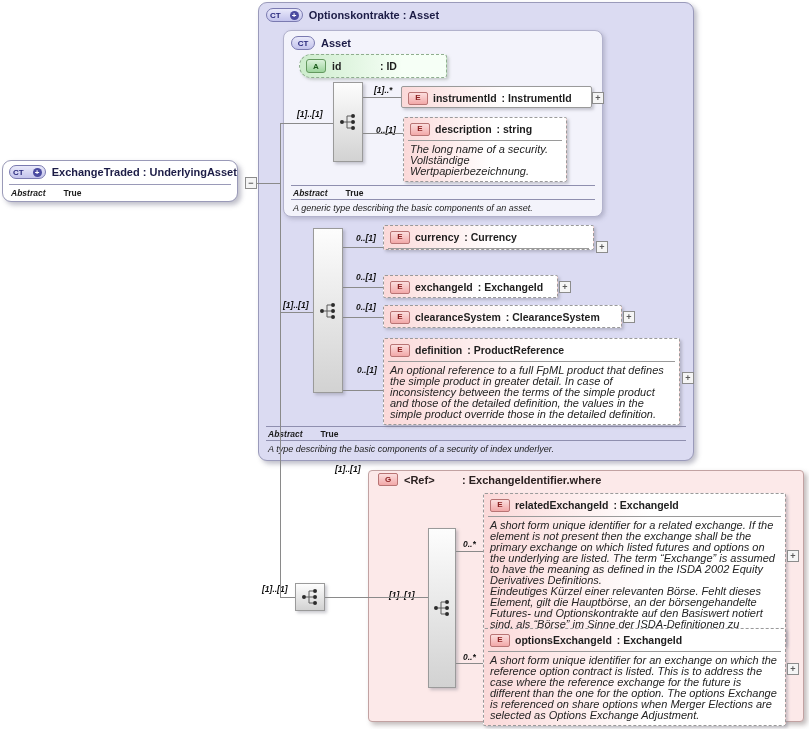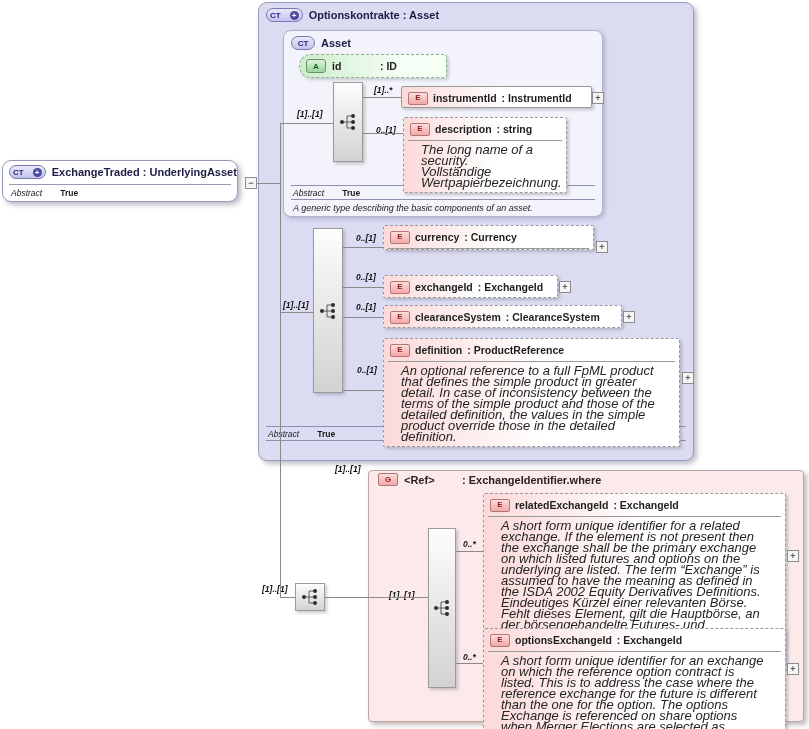--- a/index.html
+++ b/index.html
@@ -33,41 +33,41 @@
            background:linear-gradient(#fbdede,#f2a8a8);border:1px solid #b87474;}
   
   .elem{position:absolute;box-sizing:border-box;display:flex;flex-direction:column;
         background:linear-gradient(to right,#fbd9d9,#ffffff 55%);
         border:1px solid #9a9a9a;border-radius:2px;
         box-shadow:2px 2px 3px rgba(125,125,140,.4);}
   .elem.dashed{border-style:dashed;}
   .elem-title{display:flex;align-items:center;gap:5px;padding:4px 6px;
               font-size:10.5px;font-weight:bold;color:#1e1e1e;line-height:14px;white-space:nowrap;}
   .elem-sep{border-top:1px solid #9a9a9a;margin:0 4px;}
-  .ann{font-size:13px;font-style:italic;color:#242424;padding:3px 17px 4px;
+  .ann{font-size:11px;font-style:italic;color:#242424;padding:3px 6px 4px;
        line-height:11px;white-space:pre-line;}
   
   .attr{position:absolute;box-sizing:border-box;display:flex;align-items:center;gap:6px;
         padding:0 6px;background:linear-gradient(to right,#cdeccd,#f6fff6 70%);
         border:1px dashed #8fae8f;border-radius:12px 3px 3px 12px;
         box-shadow:2px 2px 3px rgba(120,135,120,.35);
         font-size:10.5px;font-weight:bold;color:#1e1e1e;}
   
   .seq{position:absolute;box-sizing:border-box;display:flex;align-items:center;justify-content:center;
        background:linear-gradient(to bottom,#fdfdfd,#d2d2d2);
        border:1px solid #9a9a9a;box-shadow:2px 2px 3px rgba(120,120,135,.4);}
   
   .toggle{position:absolute;box-sizing:border-box;width:12px;height:12px;
           background:#f5f5f5;border:1px solid #8c8c8c;color:#5a5a5a;
           font-size:9px;line-height:10px;text-align:center;font-weight:bold;}
   
   .card{position:absolute;font-size:8.5px;font-weight:bold;font-style:italic;color:#101010;white-space:nowrap;}
   
   .facet{position:absolute;display:flex;gap:18px;font-size:8.5px;color:#1a1a1a;white-space:nowrap;}
-  .facet .lbl{font-style:italic;}
+  .facet .lbl{font-style:italic;font-weight:bold;}
   .facet .val{font-weight:bold;}
   .rule{position:absolute;border-top:1px solid #8f8faf;height:0;}
   .note{position:absolute;font-size:9px;font-style:italic;color:#202020;white-space:nowrap;}
   .wires{position:absolute;left:0;top:0;pointer-events:none;}
 </style>
 </head>
 <body>
 
 <div class="canvas">
 
@@ -79,20 +79,21 @@
     </span>
     <span>Optionskontrakte : Asset</span>
   </div>
 
   <div class="rule" style="left:266px;top:426px;width:420px;"></div>
   <div class="facet" style="left:268px;top:429px;">
     <span class="lbl">Abstract</span>
     <span class="val">True</span>
   </div>
   <div class="rule" style="left:266px;top:440px;width:420px;"></div>
+  <div class="note" style="left:268px;top:444px;">A type describing the basic components of a security of index underlyer.</div>
 
   <div class="box ct-inner" style="left:283px;top:30px;width:320px;height:187px;"></div>
   <div class="hdr" style="left:291px;top:36px;">
     <span class="badge badge-ct">CT</span>
     <span>Asset</span>
   </div>
   <div class="rule" style="left:291px;top:185px;width:304px;"></div>
   <div class="facet" style="left:293px;top:188px;">
     <span class="lbl">Abstract</span>
     <span class="val">True</span>

